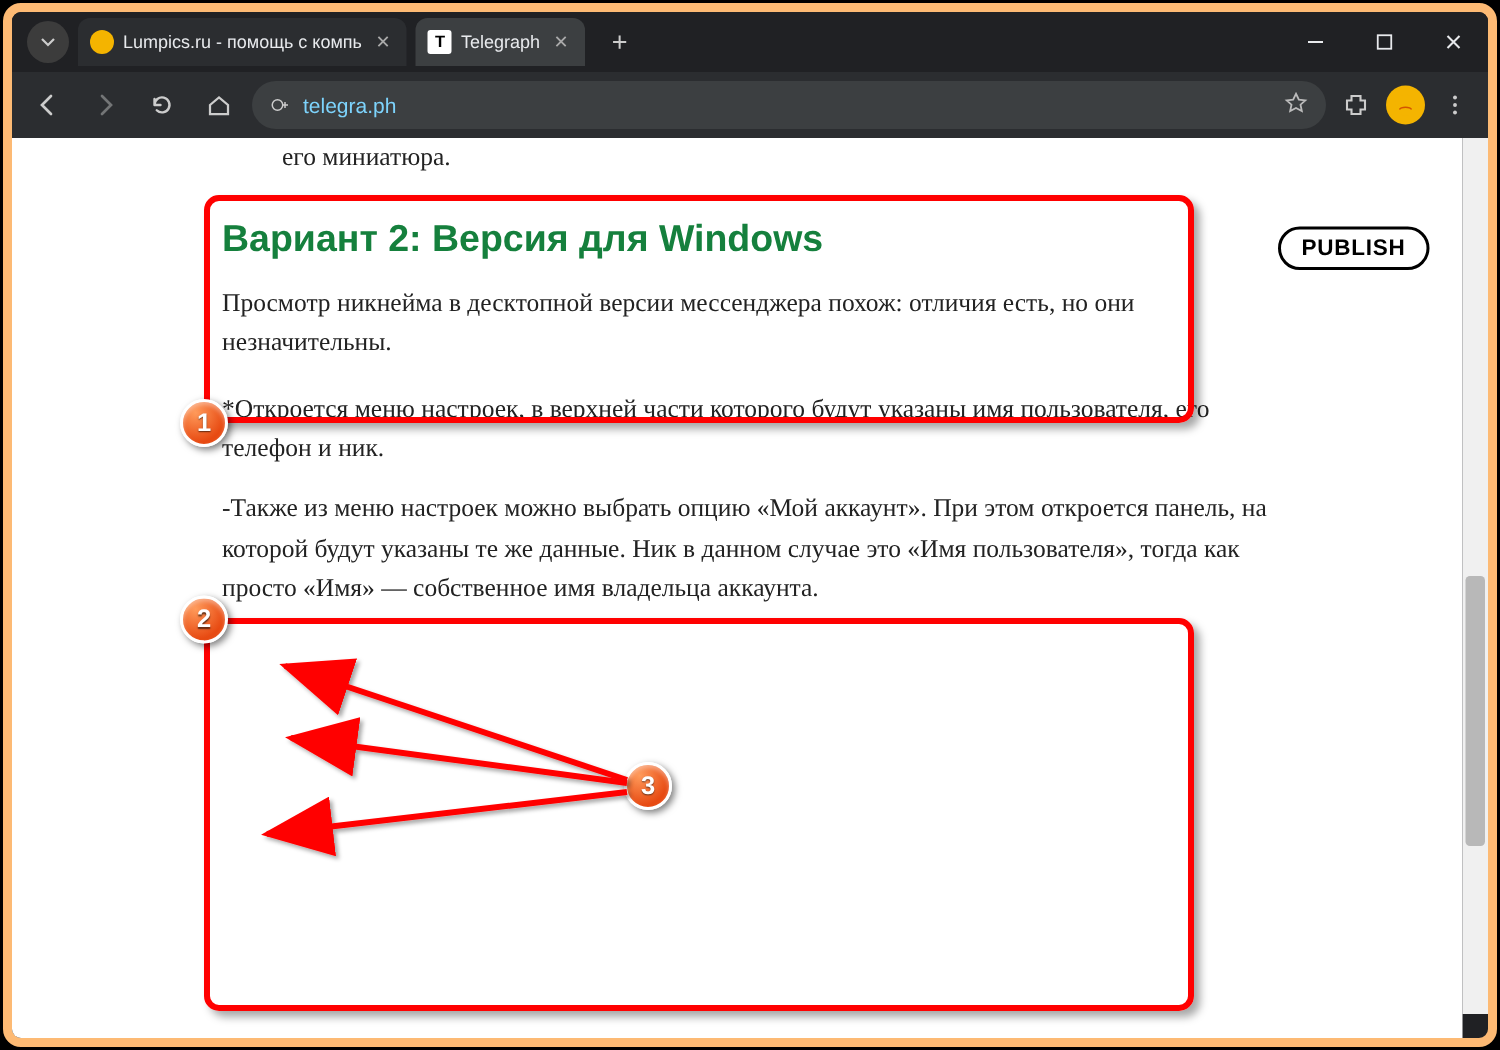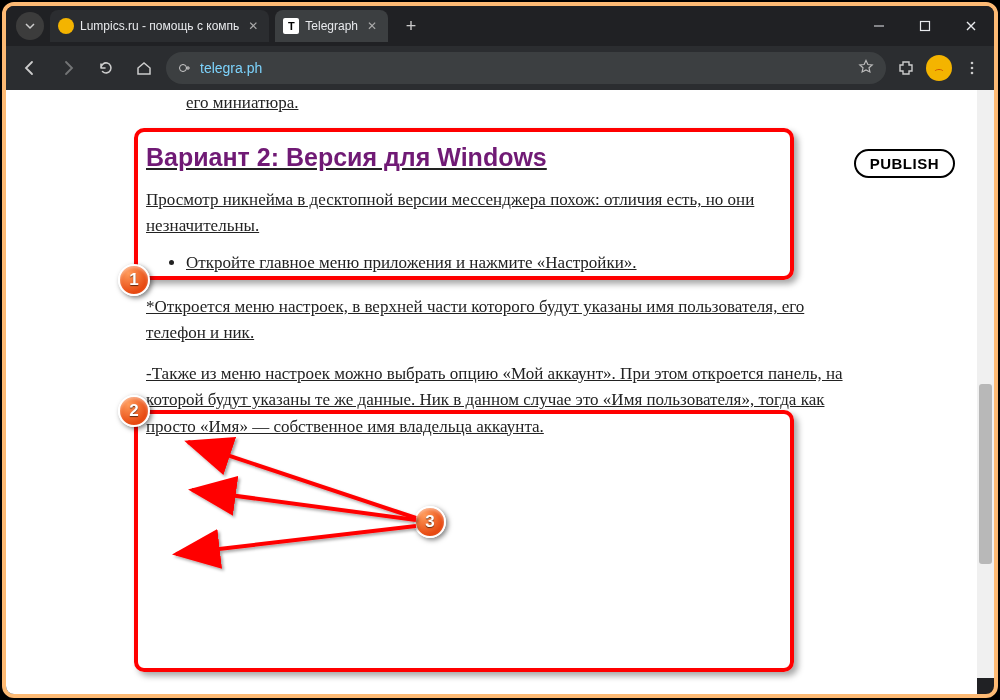--- a/index.html
+++ b/index.html
@@ -8,21 +8,21 @@
     background: #000;
     width: 1000px;
     height: 700px;
     overflow: hidden;
     position: relative;
   }
   
   .outer-frame {
     position: absolute;
     top: 2px; left: 2px; right: 2px; bottom: 2px;
-    border: 4px solid #fdba74;
+    border: 6px solid #fdba74;
     border-radius: 12px;
     overflow: hidden;
     background: #202124;
   }
   
   .titlebar {
     height: 40px;
     background: #202124;
     display: flex;
     align-items: center;
@@ -132,37 +132,36 @@
   }
   
   .article {
     max-width: 720px;
     margin-left: 140px;
     font-family: Georgia, "Times New Roman", serif;
     color: #222;
     font-size: 17px;
     line-height: 1.55;
     padding-top: 0;
-    text-decoration: underline;
   }
   .article .thumb-line {
     font-size: 17px;
     font-family: Georgia, serif;
     padding-left: 40px;
   }
   .article ol {
     padding-left: 40px;
   }
   .article ol > li { margin-bottom: 4px; }
   .article h2 {
     font-family: "Segoe UI", Arial, sans-serif;
     font-weight: 700;
     font-size: 25px;
     margin: 22px 0 10px 0;
-    color: #701a75;
+    color: #15803d;
   }
   .article p { margin: 4px 0 10px 0; }
   .article ul { padding-left: 40px; margin: 4px 0 10px 0; }
   .article ul li { margin-bottom: 2px; }
   .publish-btn {
     position: absolute;
     top: 59px; right: 22px;
     border: 2.5px solid #000;
     border-radius: 18px;
     padding: 4px 14px;
@@ -297,23 +296,20 @@
   </div>
 
   <div class="viewport">
     <div class="article">
       <div class="thumb-line">его миниатюра.</div>
 
 
       <h2>Вариант 2: Версия для Windows</h2>
       <p>Просмотр никнейма в десктопной версии мессенджера похож: отличия есть, но они незначительны.</p>
 
-      <ul>
-        <li>Откройте главное меню приложения и нажмите «Настройки».</li>
-      </ul>
 
       <p style="margin-top:18px;">*Откроется меню настроек, в верхней части которого будут указаны имя пользователя, его телефон и ник.</p>
 
       <p style="margin-top:14px;">-Также из меню настроек можно выбрать опцию «Мой аккаунт». При этом откроется панель, на которой будут указаны те же данные. Ник в данном случае это «Имя пользователя», тогда как просто «Имя» — собственное имя владельца аккаунта.</p>
     </div>
 
     <div class="publish-btn">
       <span>PUBLISH</span>
     </div>
 

